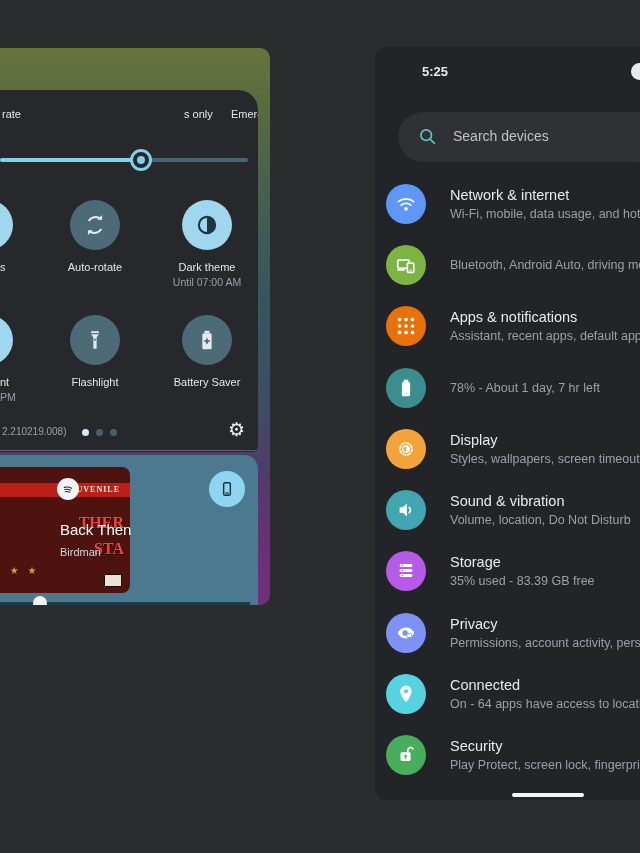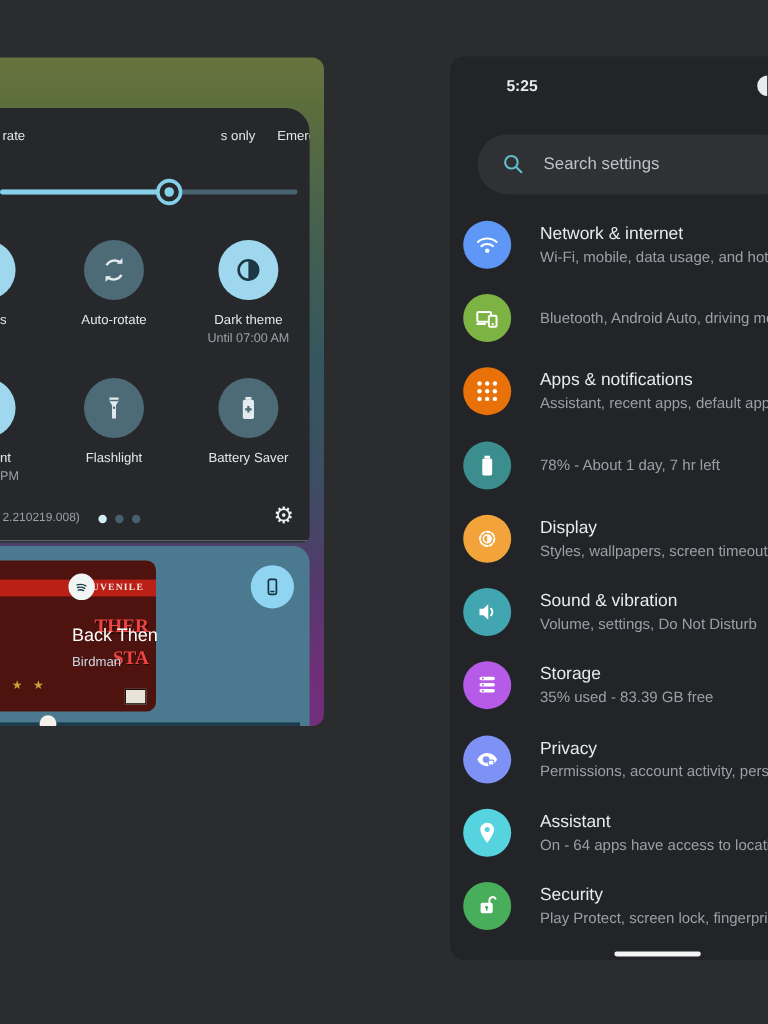--- a/index.html
+++ b/index.html
@@ -285,21 +285,21 @@
 
   <div class="phone-right">
     <div class="r-time">5:25</div>
     <div class="r-status-icon"></div>
 
     <div class="r-search">
       <svg viewBox="0 0 24 24">
           <circle cx="10.5" cy="10.5" r="6" fill="none" stroke="#5fc0c9" stroke-width="2"></circle>
           <path d="M15 15l5 5" stroke="#5fc0c9" stroke-width="2" stroke-linecap="round"></path>
         </svg>
-      <span class="ph">Search settings</span>
+      <span class="ph">Search devices</span>
     </div>
 
     <div class="settings-list" id="settings-list">
   <div class="srow">
     <div class="sicon" style="background: rgb(94, 151, 246);">
             <svg viewBox="0 0 24 24">
               <path d="M3.5 9.5a13 13 0 0 1 17 0" fill="none" stroke="#fff" stroke-width="1.8" stroke-linecap="round"></path>
               <path d="M6.7 13.2a8.4 8.4 0 0 1 10.6 0" fill="none" stroke="#fff" stroke-width="1.8" stroke-linecap="round"></path>
               <circle cx="12" cy="17.3" r="2" fill="#fff"></circle>
             </svg>
@@ -372,21 +372,21 @@
 
   <div class="srow">
     <div class="sicon" style="background: rgb(65, 166, 176);">
             <svg viewBox="0 0 24 24">
               <path d="M5 9v6h3.5L13 19V5L8.5 9z" fill="#fff"></path>
               <path d="M15.5 9a4.5 4.5 0 0 1 0 6" fill="none" stroke="#fff" stroke-width="1.8" stroke-linecap="round"></path>
             </svg>
           </div>
     <div class="stext">
       <div class="stitle">Sound &amp; vibration</div>
-      <div class="ssub">Volume, settings, Do Not Disturb</div>
+      <div class="ssub">Volume, location, Do Not Disturb</div>
     </div>
   </div>
 
   <div class="srow">
     <div class="sicon" style="background: rgb(181, 91, 232);">
             <svg viewBox="0 0 24 24">
               <rect x="5" y="4.4" width="14" height="3.2" rx="1.6" fill="#fff"></rect>
               <circle cx="8" cy="6" r="0.9" fill="#b55be8"></circle>
               <rect x="5" y="9.9" width="14" height="3.2" rx="1.6" fill="#fff"></rect>
               <circle cx="8" cy="11.5" r="0.9" fill="#b55be8"></circle>
@@ -415,21 +415,21 @@
   </div>
 
   <div class="srow">
     <div class="sicon" style="background: rgb(85, 211, 223);">
             <svg viewBox="0 0 24 24">
               <path d="M12 2.8c-3.4 0-6.2 2.7-6.2 6.1C5.8 13.5 12 21 12 21s6.2-7.5 6.2-12.1c0-3.4-2.8-6.1-6.2-6.1z" fill="#fff"></path>
               <circle cx="12" cy="9" r="2.3" fill="#55d3df"></circle>
             </svg>
           </div>
     <div class="stext">
-      <div class="stitle">Assistant</div>
+      <div class="stitle">Connected</div>
       <div class="ssub">On - 64 apps have access to location</div>
     </div>
   </div>
 
   <div class="srow">
     <div class="sicon" style="background: rgb(72, 174, 92);">
             <svg viewBox="0 0 24 24">
               <path d="M14 9V6.8a3 3 0 0 1 5.6-1.4" fill="none" stroke="#fff" stroke-width="1.8" stroke-linecap="round"></path>
               <rect x="6" y="9" width="11" height="9.5" rx="1.6" fill="#fff"></rect>
               <circle cx="11.5" cy="13.2" r="1.4" fill="#48ae5c"></circle>

